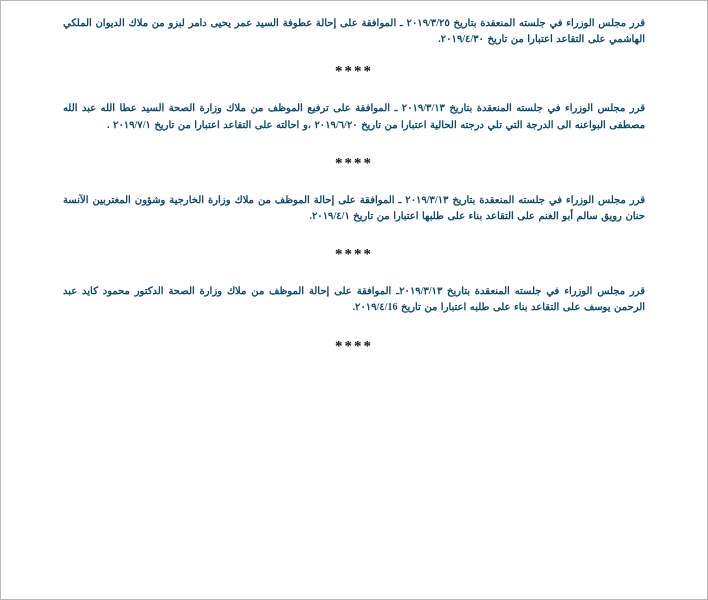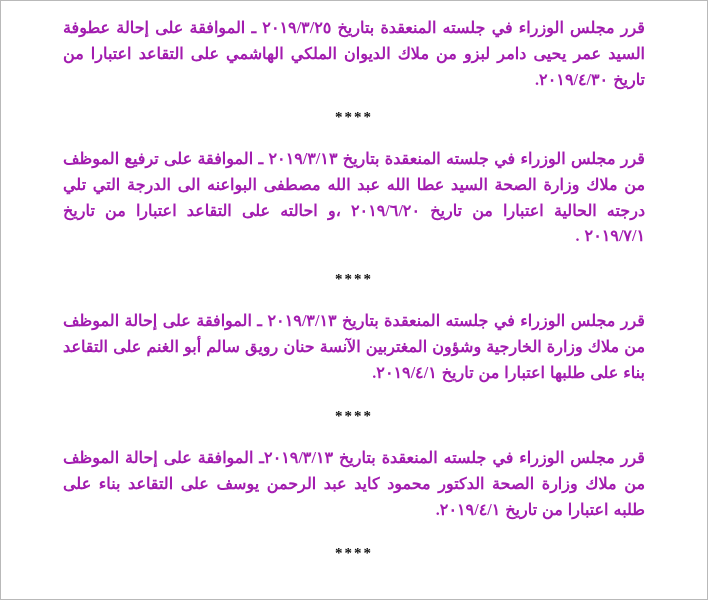--- a/index.html
+++ b/index.html
@@ -21,23 +21,23 @@
     border: 1px solid #b9b9b9;
     background: #ffffff;
     padding: 14px 62px 0 62px;
     position: relative;
   }
   .para {
     direction: rtl;
     text-align: justify;
     text-align-last: right;
     font-weight: bold;
-    font-size: 16px;
+    font-size: 10px;
     line-height: 1.62;
-    color: #a21caf;
+    color: #0c4a6e;
     letter-spacing: 0px;
     word-spacing: 1px;
   }
   .sep {
     text-align: center;
     font-weight: bold;
     font-size: 15px;
     letter-spacing: 2px;
     color: #111111;
     margin: 0;
@@ -62,17 +62,17 @@
   <p class="para block">قرر مجلس الوزراء في جلسته المنعقدة بتاريخ ٢٠١٩/٣/١٣ ـ الموافقة على ترفيع الموظف من ملاك وزارة الصحة السيد عطا الله عبد الله مصطفى البواعنه الى الدرجة التي تلي درجته الحالية اعتبارا من تاريخ ٢٠١٩/٦/٢٠ ،و احالته على التقاعد اعتبارا من تاريخ ٢٠١٩/٧/١ .</p>
   <div class="sp-2"></div>
   <p class="sep">****</p>
   <div class="gap-after-sep"></div>
 
   <p class="para block">قرر مجلس الوزراء في جلسته المنعقدة بتاريخ ٢٠١٩/٣/١٣  ـ الموافقة على إحالة الموظف من ملاك وزارة الخارجية وشؤون المغتربين الآنسة حنان رويق سالم أبو الغنم على التقاعد بناء على طلبها اعتبارا من تاريخ ٢٠١٩/٤/١.</p>
   <div class="sp-3"></div>
   <p class="sep">****</p>
   <div class="gap-after-sep"></div>
 
-  <p class="para block">قرر مجلس الوزراء في جلسته المنعقدة بتاريخ ٢٠١٩/٣/١٣ـ الموافقة على إحالة الموظف من ملاك وزارة الصحة الدكتور محمود كايد عبد الرحمن يوسف على التقاعد بناء على طلبه اعتبارا من تاريخ ٢٠١٩/٤/١.</p>
+  <p class="para block">قرر مجلس الوزراء في جلسته المنعقدة بتاريخ ٢٠١٩/٣/١٣ـ الموافقة على إحالة الموظف من ملاك وزارة الصحة الدكتور محمود كايد عبد الرحمن يوسف على التقاعد بناء على طلبه اعتبارا من تاريخ ٢٠١٩/٤/16.</p>
   <div class="sp-4"></div>
   <p class="sep">****</p>
 
 </div>
 
 </body></html>

